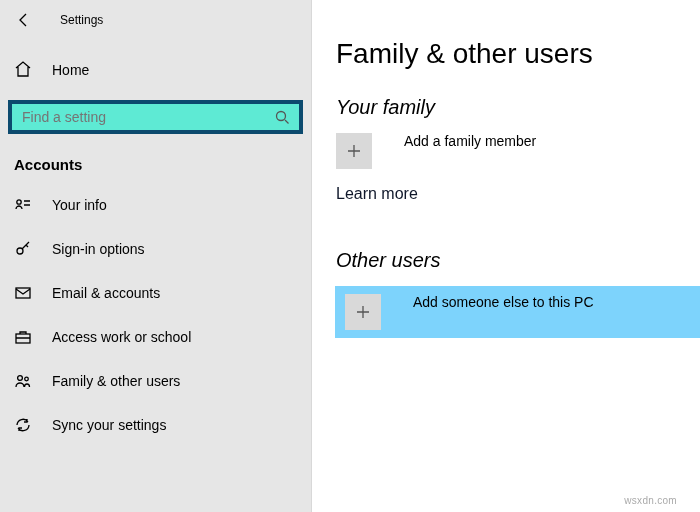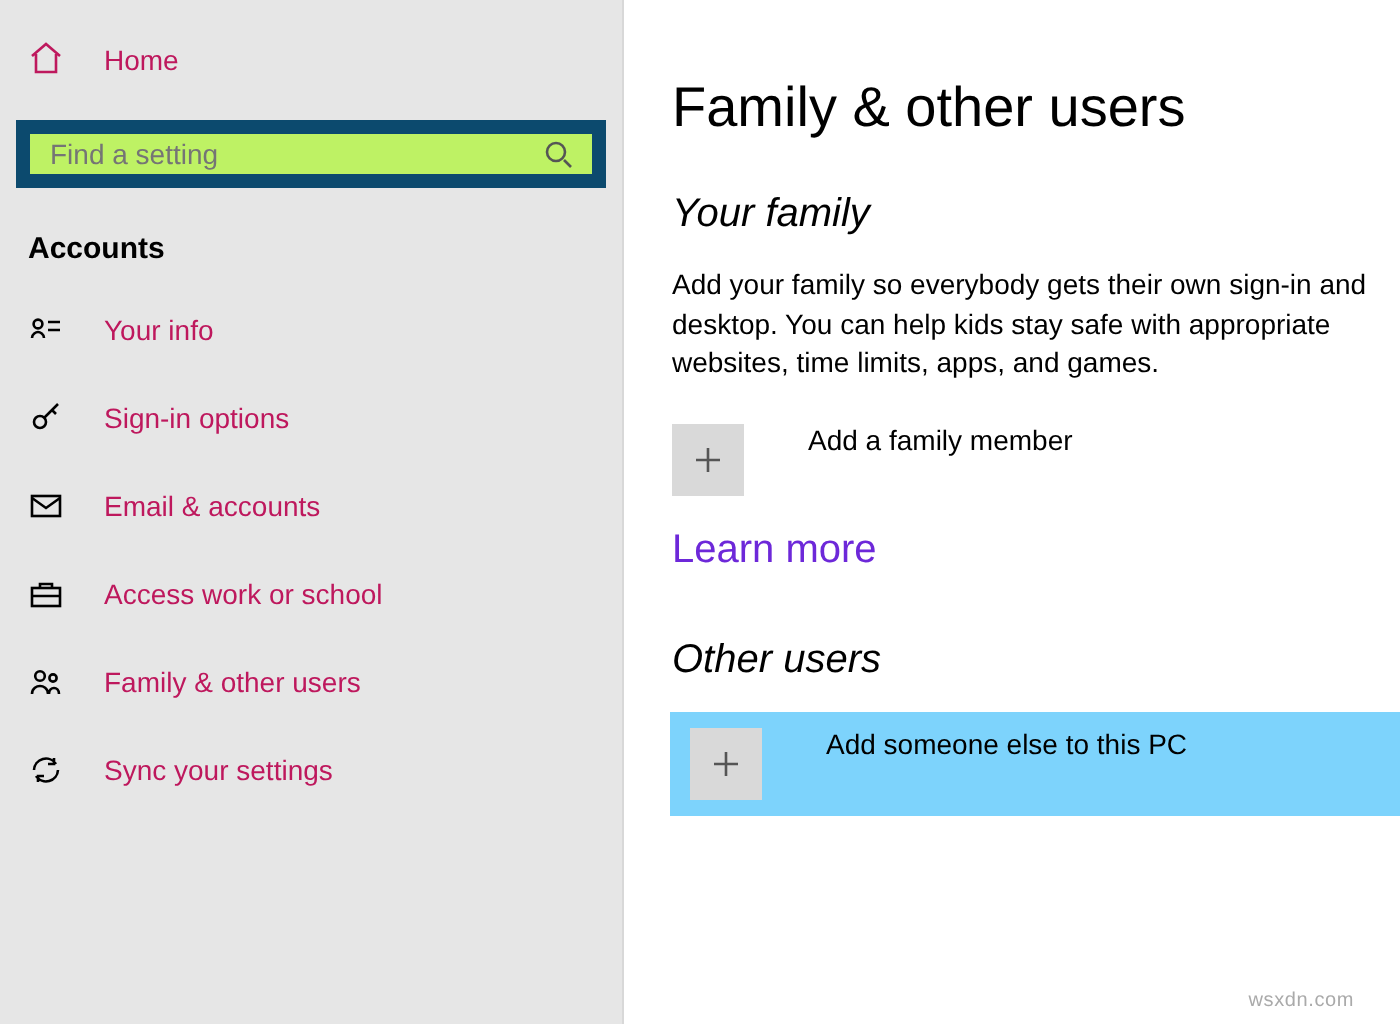--- a/index.html
+++ b/index.html
@@ -42,33 +42,33 @@
       font-size: 12px;
       color: #000;
     }
     .home-row, .nav-item {
       height: 44px;
       display: flex;
       align-items: center;
       padding-left: 14px;
       gap: 20px;
       cursor: pointer;
-      color: #be185d;
+      color: #000000;
       font-size: 14px;
     }
     .home-row { margin-top: 8px; }
     .search-wrap {
       padding: 8px 8px 4px 8px;
     }
     .search {
       position: relative;
       width: 100%;
       height: 34px;
-      border: 7px solid #0c4a6e;
-      background: #bef264;
+      border: 4px solid #0c4a6e;
+      background: #5eead4;
       display: flex;
       align-items: center;
       justify-content: space-between;
     }
     .search input {
       flex: 1;
       border: none;
       background: transparent;
       outline: none;
       font-size: 14px;
@@ -129,40 +129,48 @@
       background: #d9d9d9;
       display:flex;
       align-items:center;
       justify-content:center;
       color:#555;
     }
     .add-label {
       font-size: 14px;
     }
     .link {
-      color: #6d28d9;
-      font-size: 20px;
+      color: #0f172a;
+      font-size: 16px;
       cursor: pointer;
       display:inline-block;
-      margin-bottom: 30px;
+      margin-bottom: 44px;
     }
     .watermark {
       position: fixed;
       right: 23px;
       bottom: 6px;
       font-size: 10px;
       color: #aaa;
       letter-spacing: 0.3px;
     }
     svg { stroke: currentColor; fill: none; stroke-width: 1.3; }
   </style>
 </head>
 <body>
 
 <div class="sidebar">
+  <div class="titlebar">
+    <span class="back-arrow">
+      <svg width="16" height="16" viewBox="0 0 16 16">
+          <path d="M10 2 L4 8 L10 14"></path>
+        </svg>
+    </span>
+    <span class="app-title">Settings</span>
+  </div>
 
   <div class="home-row">
     <span class="icon">
       <svg width="18" height="18" viewBox="0 0 18 18">
           <path d="M2 8 L9 2 L16 8 M4 7 V16 H14 V7"></path>
         </svg>
     </span>
     <span>Home</span>
   </div>
 
@@ -238,21 +246,20 @@
         </svg>
     </span>
     <span>Sync your settings</span>
   </div>
 </div>
 
 <div class="content">
   <h1 class="page-title">Family &amp; other users</h1>
 
   <h2 class="subheading">Your family</h2>
-  <p class="body-text">Add your family so everybody gets their own sign-in and desktop. You can help kids stay safe with appropriate websites, time limits, apps, and games.</p>
 
   <div class="add-row">
     <div class="plus-box">
       <svg width="18" height="18" viewBox="0 0 18 18">
           <path d="M9 3 V15 M3 9 H15"></path>
         </svg>
     </div>
     <span class="add-label">Add a family member</span>
   </div>
 

